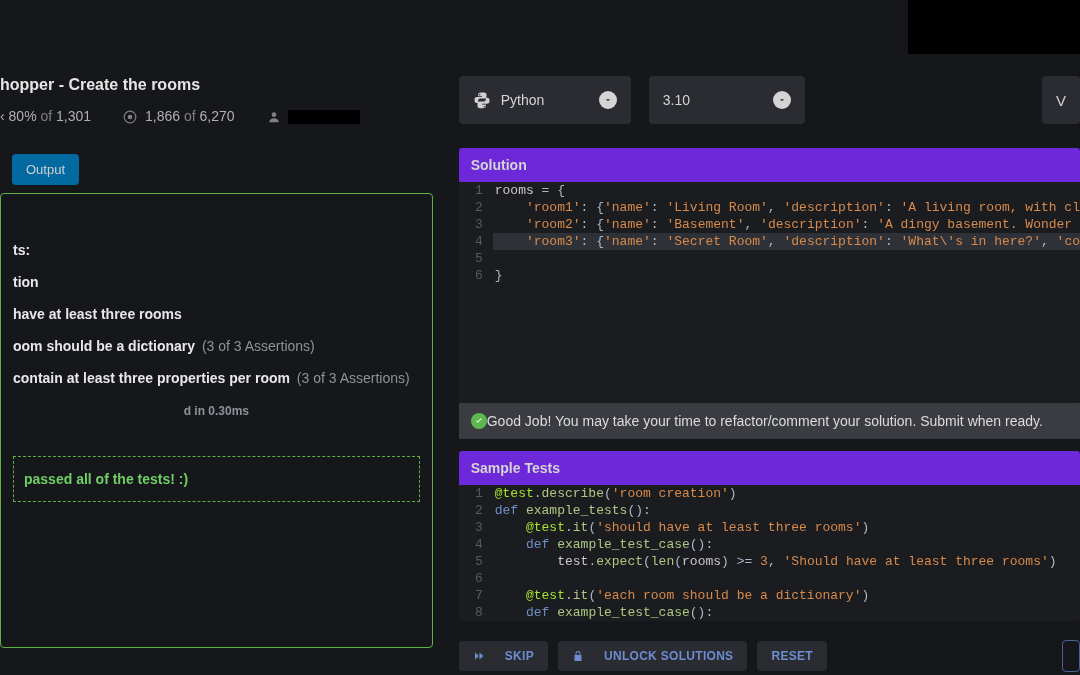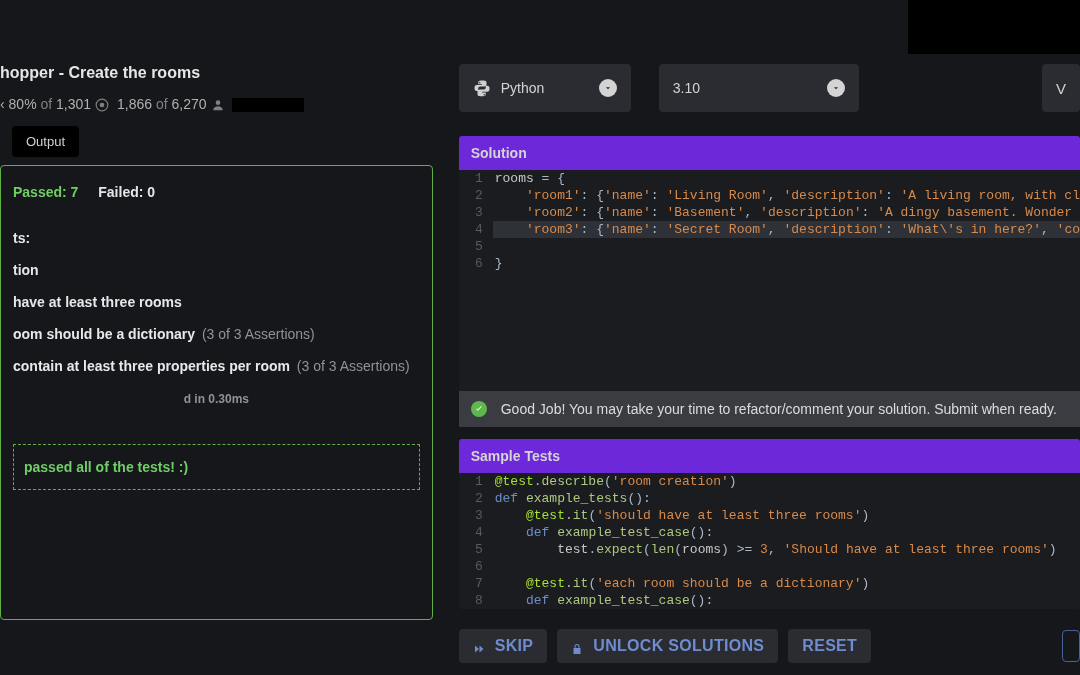--- a/index.html
+++ b/index.html
@@ -14,49 +14,49 @@
     position: relative;
   }
   .top-right-black {
     position: absolute;
     top: 0; right: 0;
     width: 172px; height: 54px;
     background: #000;
   }
   .container {
     display: flex;
-    padding-top: 22px;
+    padding-top: 34px;
   }
   .left-col {
     width: 450px;
     padding-left: 0;
     position: relative;
   }
   .kata-title {
     color: #e6e6e6;
     font-size: 16px;
     font-weight: 600;
     padding: 42px 0 0 0;
   }
   .stats-row {
     display: flex;
     align-items: center;
-    gap: 4px;
+    gap: 32px;
     color: #b0b0b0;
     font-size: 14px;
     padding-top: 14px;
   }
   .stats-row .of { color: #808080; }
   .stat-icon { width: 14px; height: 14px; display:inline-block; vertical-align: middle; fill: #808080; margin-right: 4px;}
   .user-blank { display:inline-block; width: 72px; height: 14px; background: #000; vertical-align: middle;}
   .output-btn {
     display: inline-block;
-    margin-top: 14px;
+    margin-top: 30px;
     margin-left: 12px;
-    background: #000000;
+    background: #0369a1;
     color: #d0d0d0;
     padding: 8px 14px;
     border-radius: 4px;
     font-size: 13px;
     cursor: pointer;
   }
   .results-panel {
     margin-top: 8px;
     border: 1px solid #5fb045;
     border-radius: 4px;
@@ -76,34 +76,34 @@
     padding: 14px 10px;
     color: #6fcf65;
     font-weight: 600;
   }
   .right-col {
     flex: 1;
     padding-left: 26px;
     padding-right: 0;
     position: relative;
   }
-  .dropdowns { display: flex; gap: 28px; margin-top: 42px;}
+  .dropdowns { display: flex; gap: 18px; margin-top: 42px;}
   .dropdown {
     background: #2a2c31;
     border-radius: 4px;
     height: 48px;
     display: flex;
     align-items: center;
     padding: 0 14px;
     position: relative;
     color: #d4d4d4;
     cursor: pointer;
   }
   .dropdown.lang { width: 172px; }
-  .dropdown.ver { width: 200px; }
+  .dropdown.ver { width: 156px; }
   .dropdown .dd-icon { margin-right: 10px; fill: #d0d0d0;}
   .chevron-circle {
     position: absolute; right: 14px;
     width: 18px; height: 18px;
     border-radius: 50%;
     background: #d4d4d4;
     display: flex; align-items: center; justify-content: center;
   }
   .chevron-circle svg { fill: #2a2c31; }
   .v-btn {
@@ -152,21 +152,21 @@
   .tok-kw { color: #6c90c6; }
   .tok-fn { color: #aec880; }
   .tok-num { color: #d88a4a; }
   .tok-at { color: #a6e22e; }
   .good-job {
     background: #3a3c42;
     color: #dcdcdc;
     padding: 10px 12px;
     display: flex;
     align-items: center;
-    gap: 14px;
+    gap: 0;
     margin-top: -1px;
     font-size: 14px;
   }
   .check-circle {
     width: 16px; height: 16px; border-radius: 50%;
     background: #5eb84d;
     display: inline-flex; align-items: center; justify-content: center;
     flex-shrink: 0;
   }
   .check-circle svg { fill: #fff; }
@@ -175,23 +175,23 @@
     display: flex;
     gap: 10px;
     margin-top: 20px;
     align-items: center;
   }
   .action-btn {
     background: #2a2c31;
     color: #6e8ccf;
     border-radius: 4px;
     padding: 8px 14px;
-    font-size: 16px;
+    font-size: 12px;
     font-weight: 700;
-    display: flex; align-items: flex-end; gap: 10px;
+    display: flex; align-items: center; gap: 20px;
     cursor: pointer;
     letter-spacing: 0.3px;
   }
   .action-btn svg { fill: #6e8ccf; }
   .right-outline-btn {
     position: absolute;
     right: 0;
     border: 1.5px solid #4a6099;
     border-radius: 4px;
     width: 18px; height: 32px;
@@ -226,24 +226,20 @@
         <svg class="stat-icon" viewBox="0 0 24 24">
             <circle cx="12" cy="8" r="4"></circle>
             <path d="M4 20c0-4 4-6 8-6s8 2 8 6v1H4z"></path>
           </svg>
         <span class="user-blank"></span>
       </span>
     </div>
     <div class="output-btn">Output</div>
 
     <div class="results-panel">
-      <div>
-        <span class="passed-text">Passed: 7</span>
-        <span class="failed-text">Failed: 0</span>
-      </div>
       <div class="tests-block">ts:</div>
       <div class="test-line">tion</div>
       <div class="test-line">
         <span>have at least three rooms</span>
       </div>
       <div class="test-line">
         <span>oom should be a dictionary</span>
         <span class="assert-count">(3 of 3 Assertions)</span>
       </div>
       <div class="test-line">

